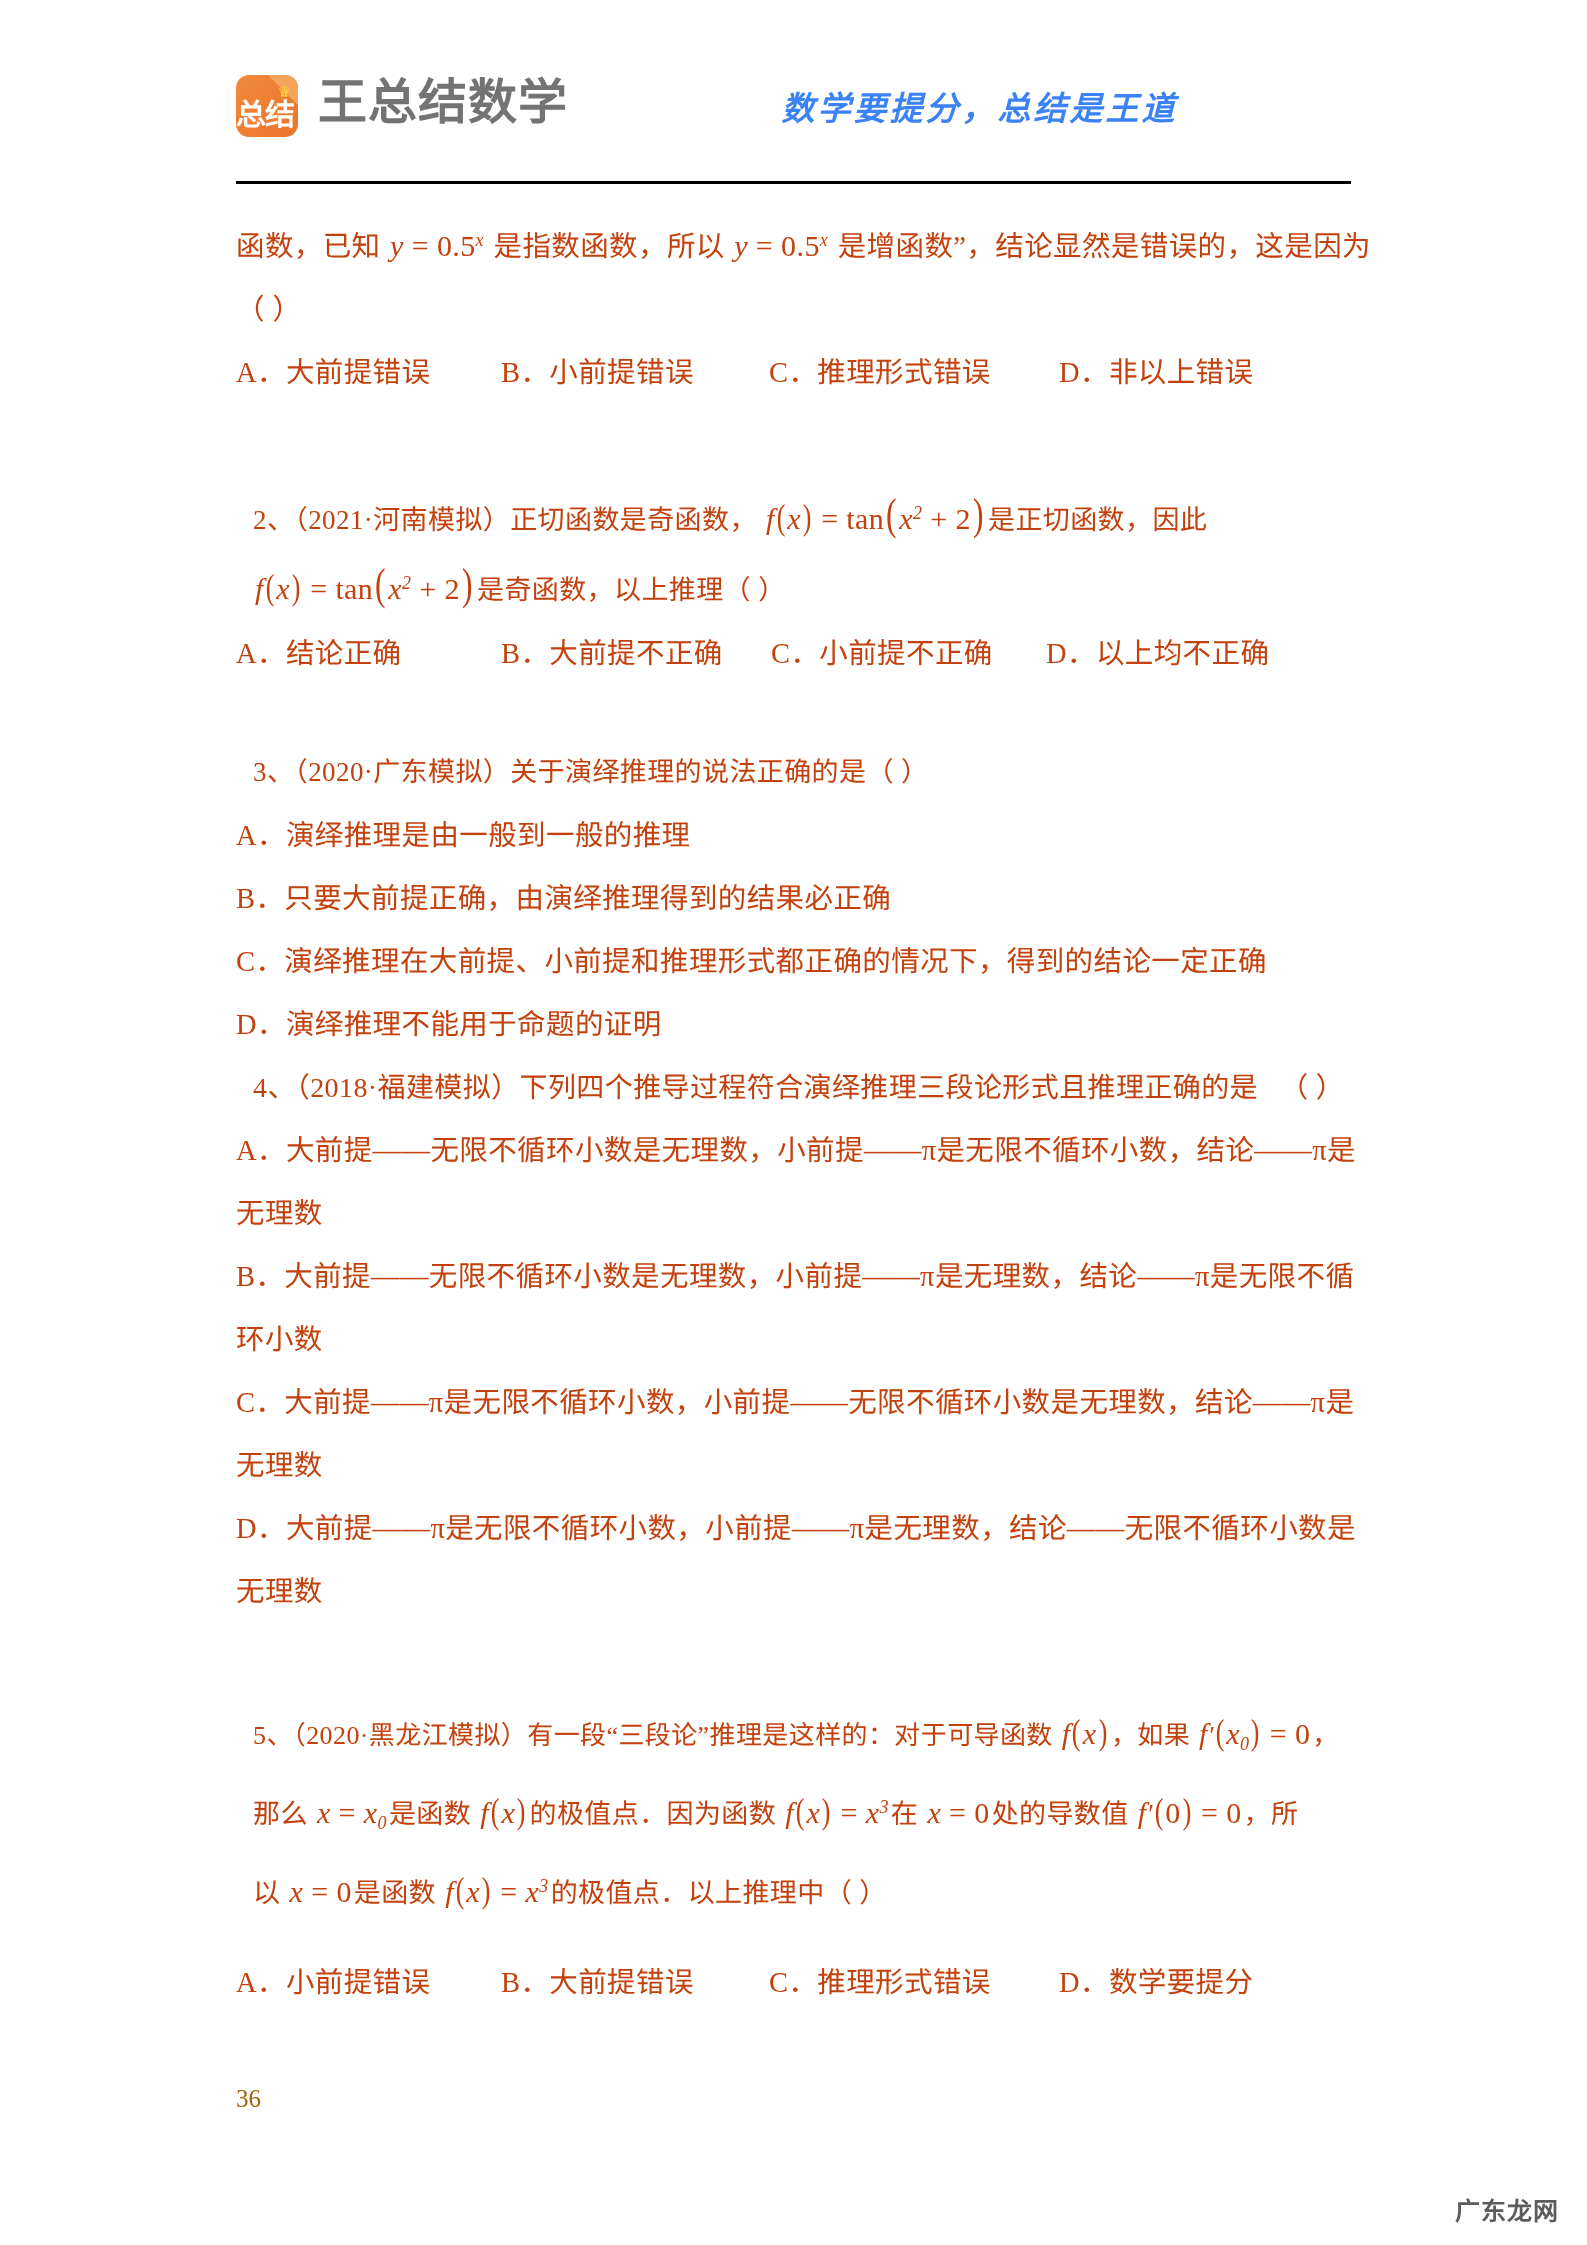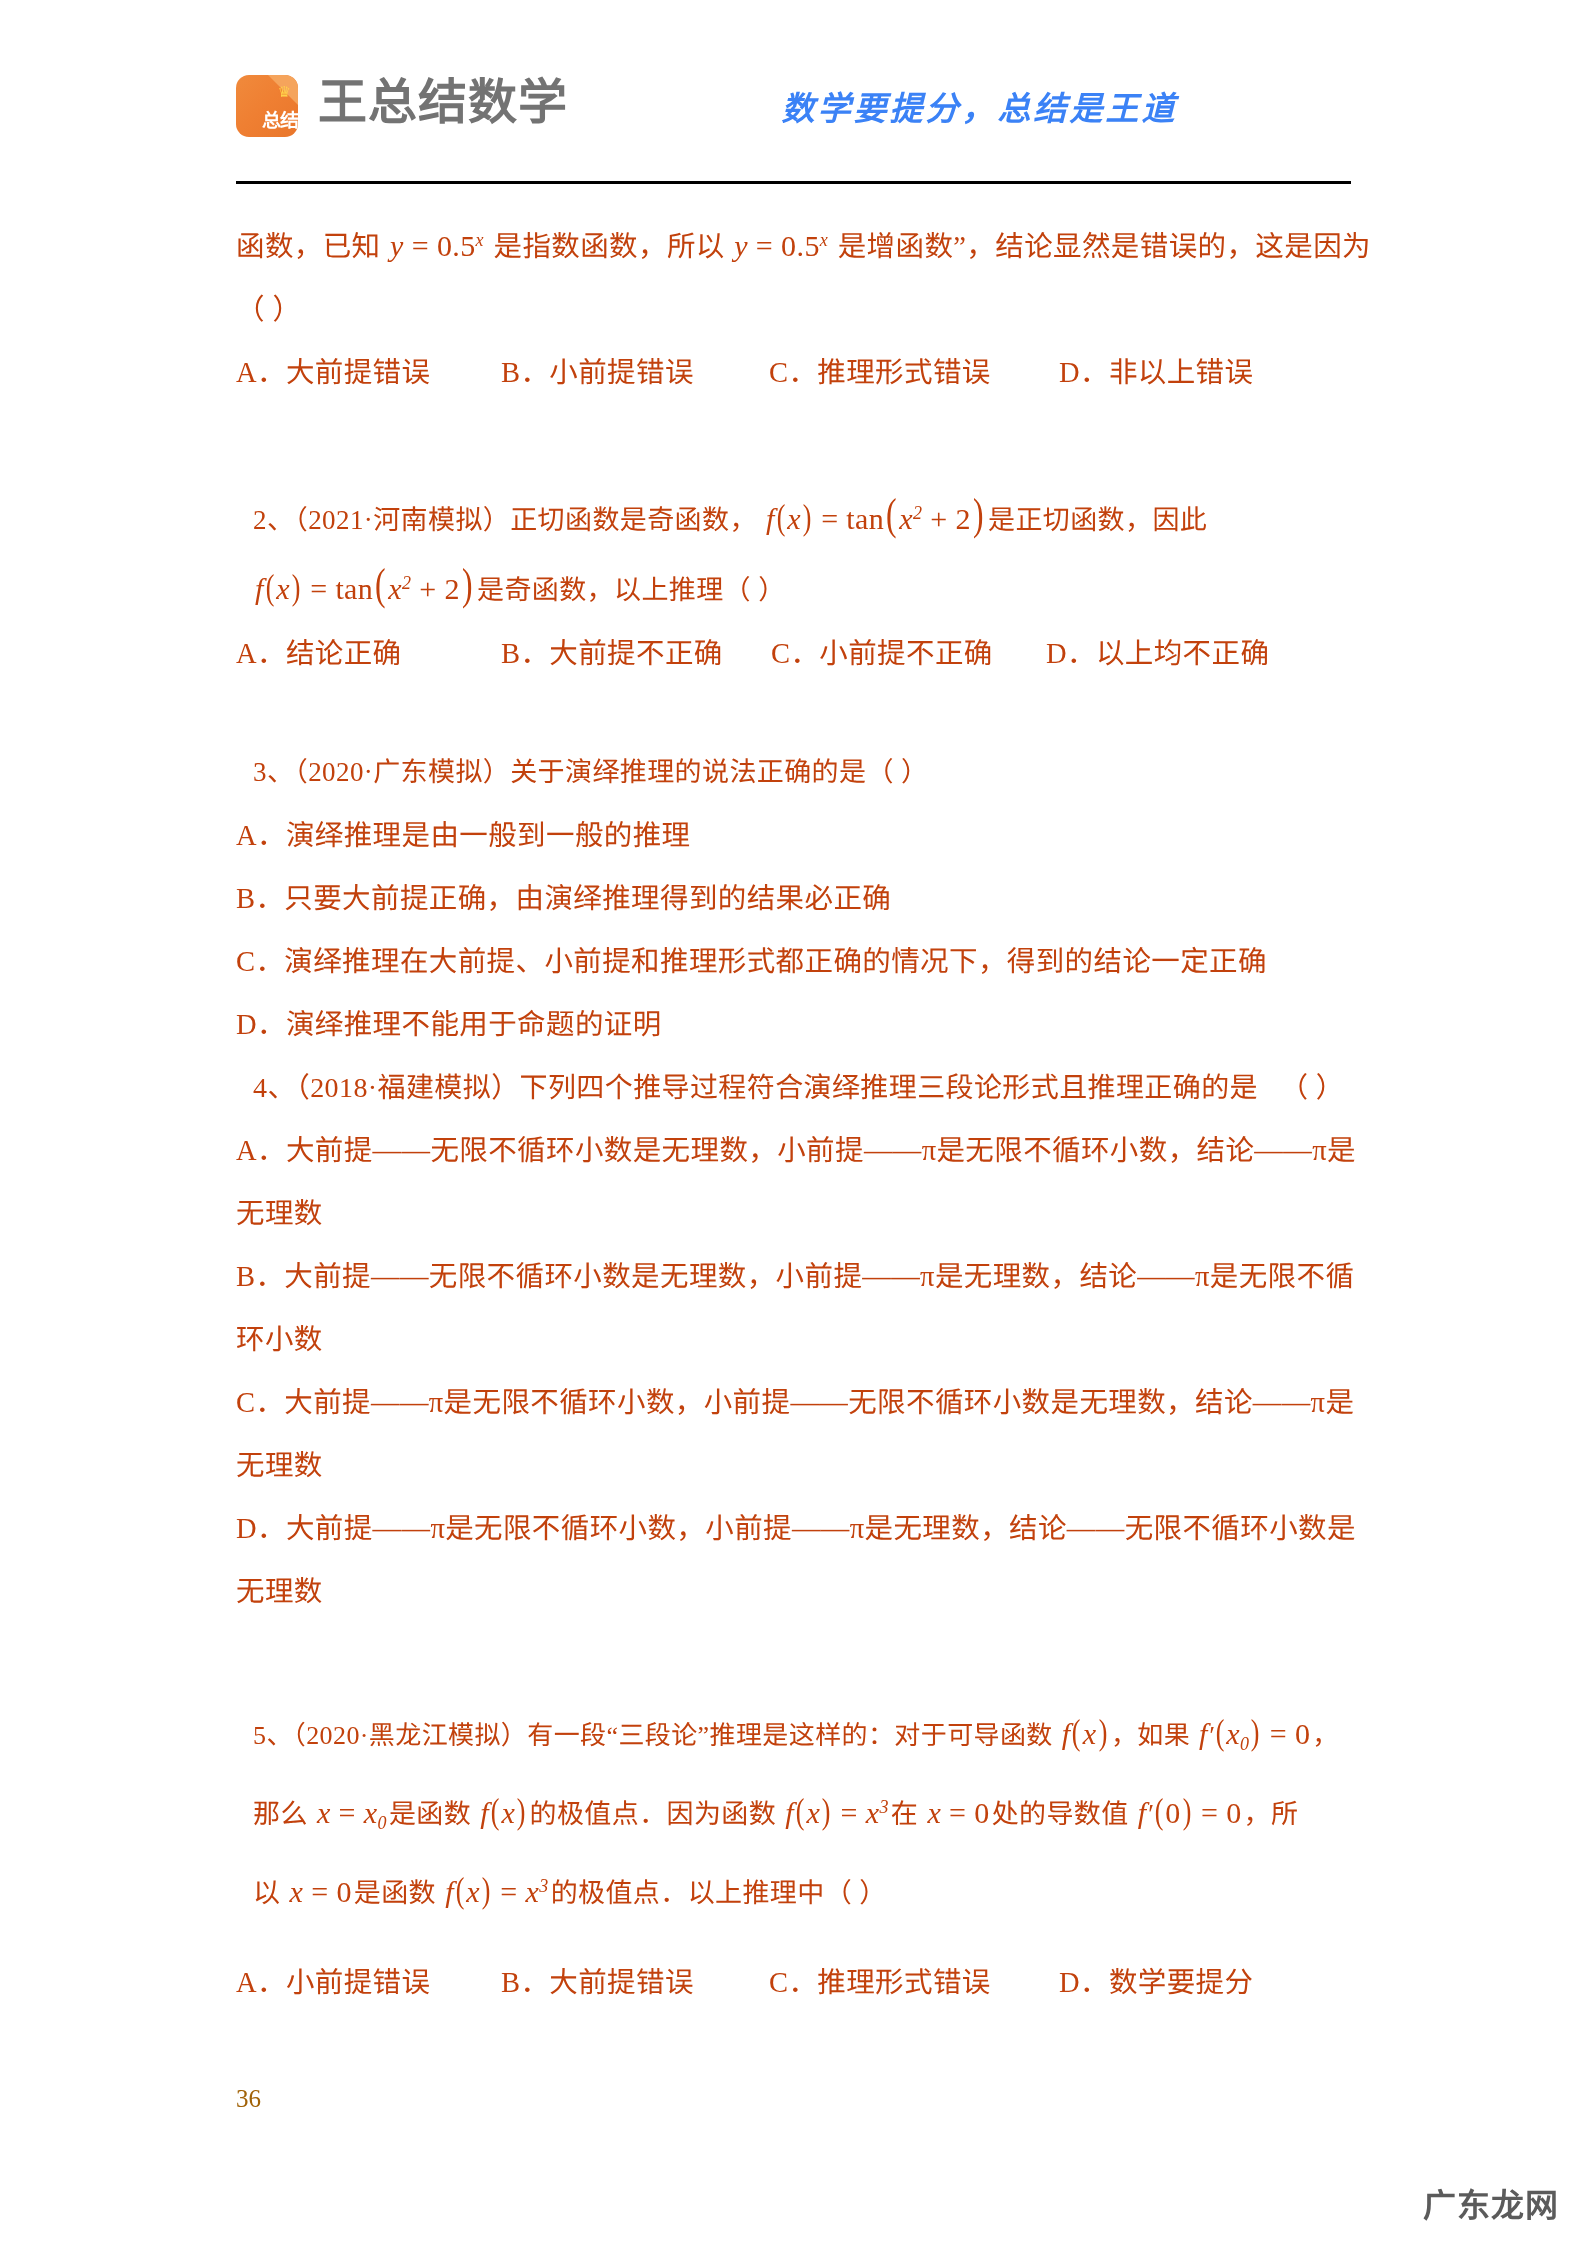--- a/index.html
+++ b/index.html
@@ -63,25 +63,25 @@
     top: 10px;
     font-size: 15px;
     line-height: 1;
     color: #ffd24a;
   }
   .logo-mark .mark-text {
     position: absolute;
     left: 0;
     right: 0;
     bottom: 7px;
-    text-align: right;
+    text-align: left;
     color: #ffffff;
     font-family: "Liberation Sans", "DejaVu Sans", sans-serif;
     font-weight: bold;
-    font-size: 19px;
+    font-size: 30px;
     letter-spacing: -1px;
     line-height: 1;
   }
   .logo-word {
     margin-left: 20px;
     color: #737373;
     font-family: Liberation Mono, monospace;
     font-weight: bold;
     font-size: 49px;
     line-height: 1;
@@ -178,21 +178,21 @@
     font-size: 25px;
     font-family: "Liberation Serif", "DejaVu Serif", serif;
     color: #a16207;
   }
   .watermark {
     position: absolute;
     right: 28px;
     bottom: 18px;
     font-family: "Liberation Sans", "DejaVu Sans", sans-serif;
     font-weight: bold;
-    font-size: 33px;
+    font-size: 25px;
     color: #4a4a4a;
     letter-spacing: 1px;
     opacity: 0.9;
   }
 </style>
 </head>
 <body>
 
 <div class="page">
 

